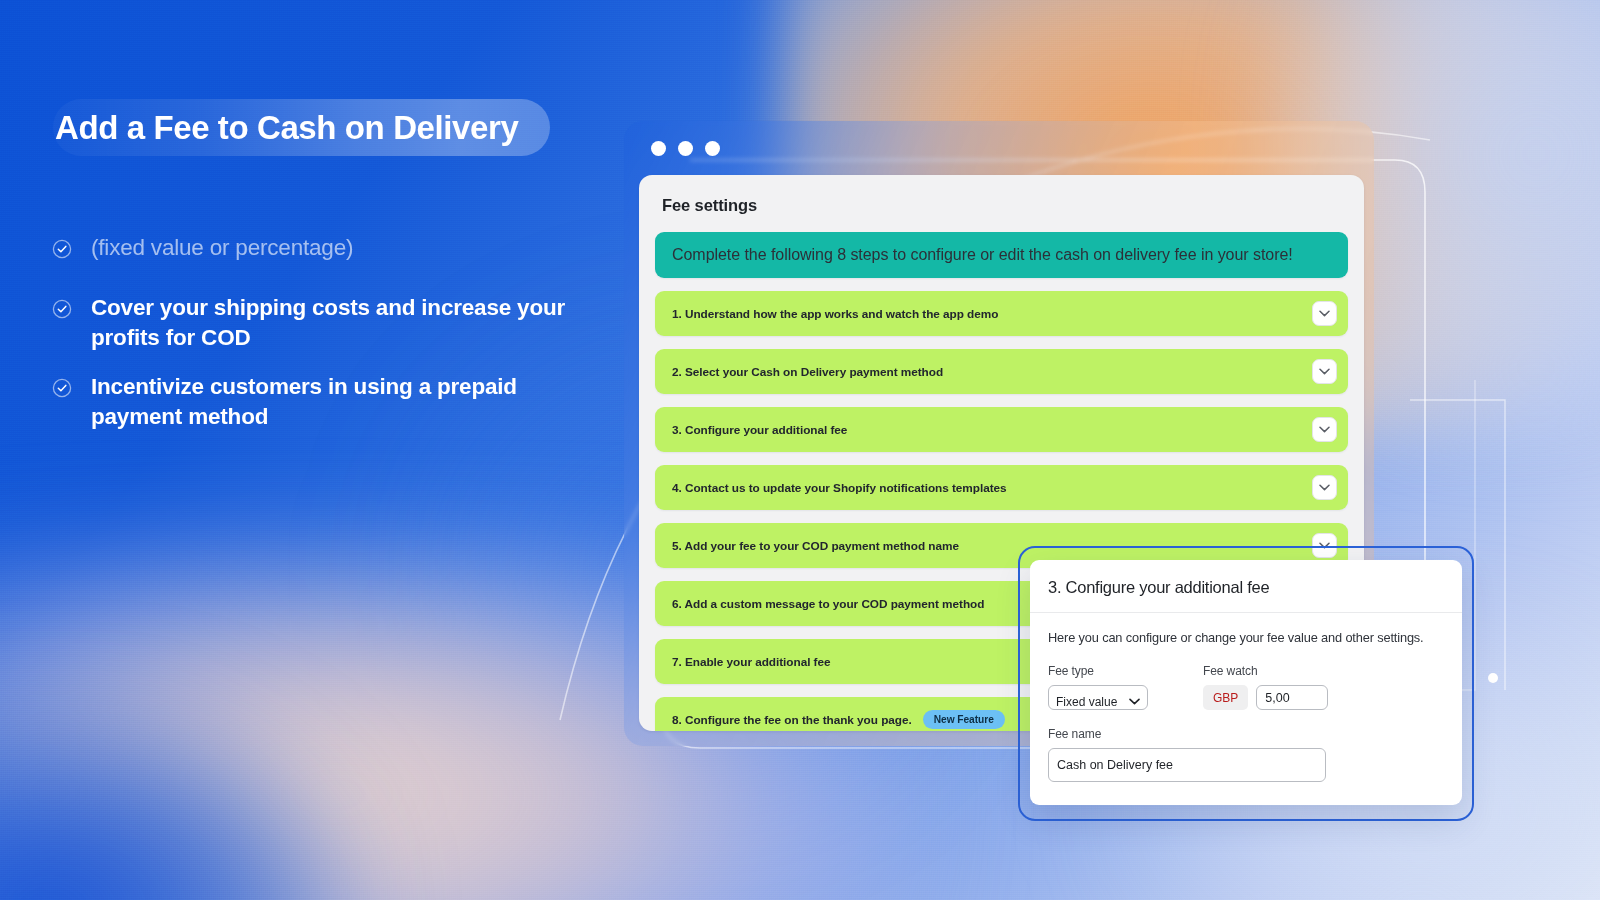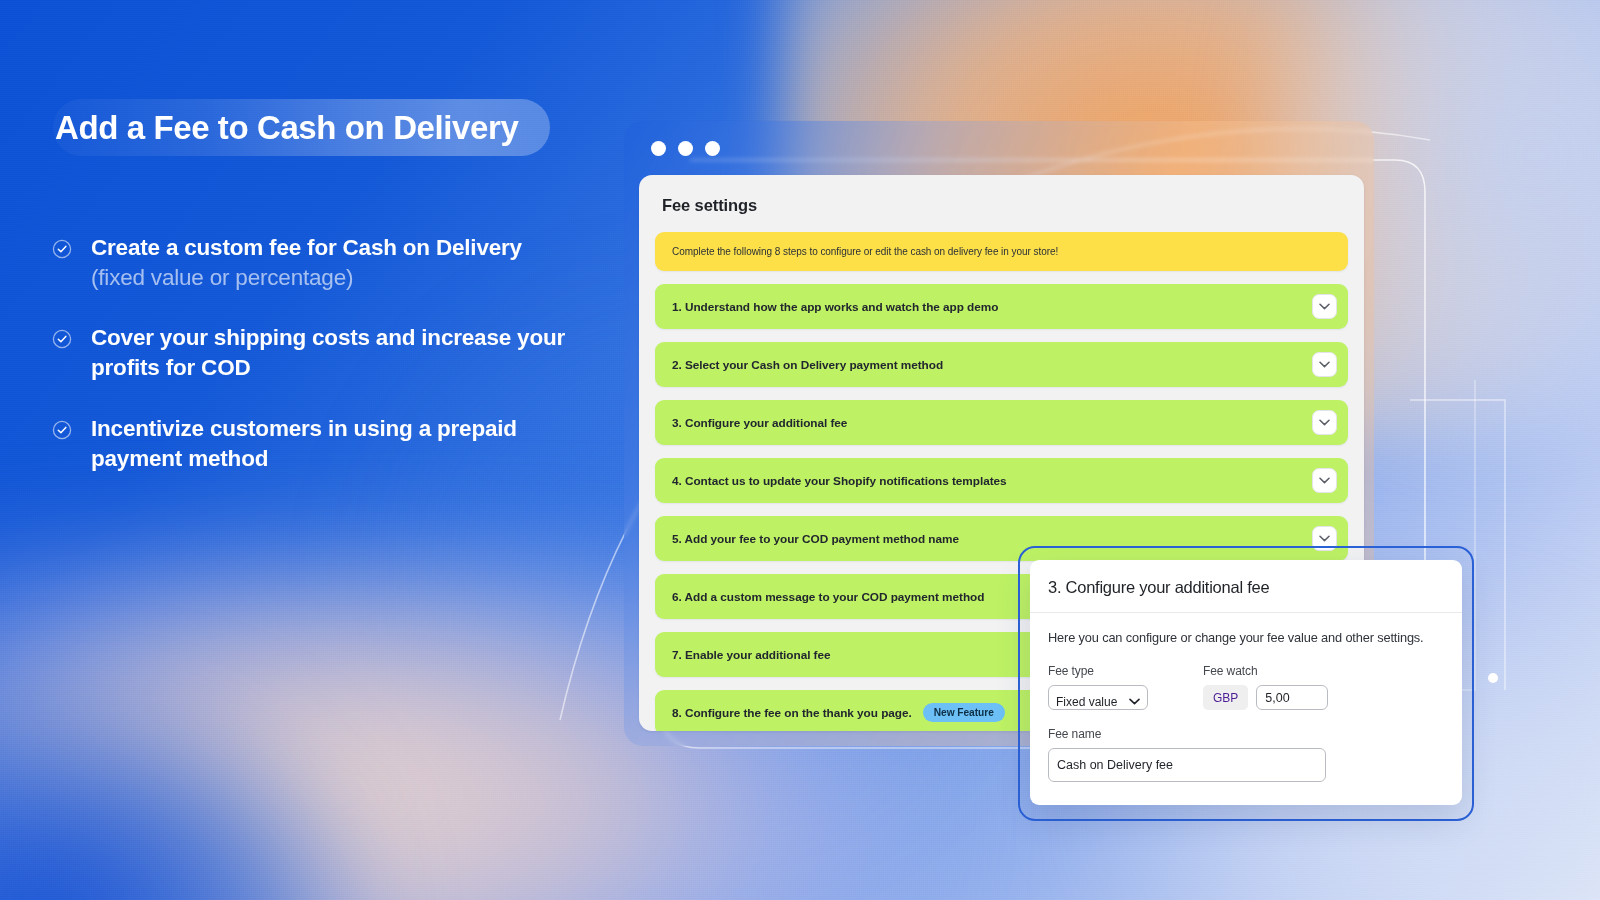--- a/index.html
+++ b/index.html
@@ -67,21 +67,21 @@
     background:linear-gradient(90deg, rgba(255,255,255,0.03) 0%, rgba(255,255,255,0.10) 30%, rgba(255,255,255,0.24) 62%, rgba(255,255,255,0.30) 82%, rgba(255,255,255,0.26) 100%);
   }
   .headline {
     position:relative;
     font-size:33px; font-weight:700; color:#fff; letter-spacing:-0.4px;
     line-height:54px; white-space:nowrap;
   }
 
   .bullets { position:absolute; left:52px; top:233px; width:560px; }
   .bullet { display:flex; gap:19px; margin-bottom:30px; }
-  .bullet:nth-child(2){ margin-bottom:31px; }
+  .bullet:nth-child(2){ margin-bottom:19px; }
   .check-icon { flex:0 0 auto; width:20px; height:20px; margin-top:6px; }
   .bullet-text { font-size:22.5px; font-weight:700; color:#ffffff; line-height:30px; letter-spacing:-0.2px; }
   .bullet-sub { display:block; font-weight:400; color:rgba(255,255,255,0.62); }
 
   
   .window {
     position:absolute; left:624px; top:121px; width:750px; height:625px;
     border-radius:19px;
     background:linear-gradient(115deg, rgba(30,96,220,0.55) 0%, rgba(120,155,232,0.35) 28%, rgba(250,200,155,0.30) 55%, rgba(250,186,130,0.32) 100%);
     backdrop-filter:blur(2px);
@@ -94,22 +94,22 @@
     background:#f2f2f3;
     border-radius:13px 13px 13px 13px;
     box-shadow:0 1px 3px rgba(20,40,90,.10);
     overflow:hidden;
   }
   .panel-title { font-size:16.5px; font-weight:700; color:#1f2227; padding:21px 0 0 23px; letter-spacing:-0.1px; }
 
   .panel-body { padding:17px 16px 0 16px; }
 
   .notice {
-    background:#fde047; border-radius:9px; padding:14px 17px;
-    font-size:10px; color:#2c3038; letter-spacing:-0.05px;
+    background:#14b8a6; border-radius:9px; padding:14px 17px;
+    font-size:16px; color:#2c3038; letter-spacing:-0.05px;
     box-shadow:0 1px 2px rgba(30,50,95,.07);
   }
 
   .acc-row {
     margin-top:13px; background:#bef264; border-radius:9px;
     height:45px; display:flex; align-items:center;
     padding:0 11px 0 17px;
     box-shadow:0 1px 2px rgba(30,50,95,.07);
   }
   .acc-label { font-size:11.8px; font-weight:700; color:#22262e; letter-spacing:-0.05px; }
@@ -151,21 +151,21 @@
     position:relative; width:100px; height:25px; border:1px solid #b9bcc2;
     border-radius:6px; background:#fff; display:flex; align-items:flex-end;
     padding:0 22px 0 7px; font-size:12px; color:#1f2227;
   }
   .select-caret { position:absolute; right:7px; top:8px; }
 
   .value-group { display:flex; align-items:center; }
   .gbp {
     height:25px; background:#efeff0; border-radius:5px;
     display:flex; align-items:center; padding:0 10px;
-    font-size:12px; color:#4c1d95; margin-right:8px;
+    font-size:12px; color:#b91c1c; margin-right:8px;
   }
   .value-input {
     width:72px; height:25px; border:1px solid #b9bcc2; border-radius:6px;
     background:#fff; display:flex; align-items:center; padding:0 8px;
     font-size:12.5px; color:#1f2227;
   }
   .fee-name-wrap { margin-top:17px; }
   .fee-name-input {
     width:278px; height:25px; border:1px solid #b9bcc2; border-radius:6px;
     background:#fff; display:flex; align-items:center; padding:16px 8px;
@@ -210,21 +210,20 @@
   <div class="bullets">
 
     <div class="bullet">
       <span class="check-icon">
         <svg width="20" height="20" viewBox="0 0 20 20">
           <circle cx="10" cy="10" r="8.6" fill="none" stroke="rgba(255,255,255,0.55)" stroke-width="1.3"></circle>
           <path d="M6.3 10.2 L8.9 12.7 L13.8 7.4" fill="none" stroke="#ffffff" stroke-width="1.5" stroke-linecap="round" stroke-linejoin="round"></path>
         </svg>
       </span>
       <span class="bullet-text">
-        <span>Create a custom fee for Cash on Delivery</span>
         <span class="bullet-sub">(fixed value or percentage)</span>
       </span>
     </div>
 
     <div class="bullet">
       <span class="check-icon">
         <svg width="20" height="20" viewBox="0 0 20 20">
           <circle cx="10" cy="10" r="8.6" fill="none" stroke="rgba(255,255,255,0.55)" stroke-width="1.3"></circle>
           <path d="M6.3 10.2 L8.9 12.7 L13.8 7.4" fill="none" stroke="#ffffff" stroke-width="1.5" stroke-linecap="round" stroke-linejoin="round"></path>
         </svg>

